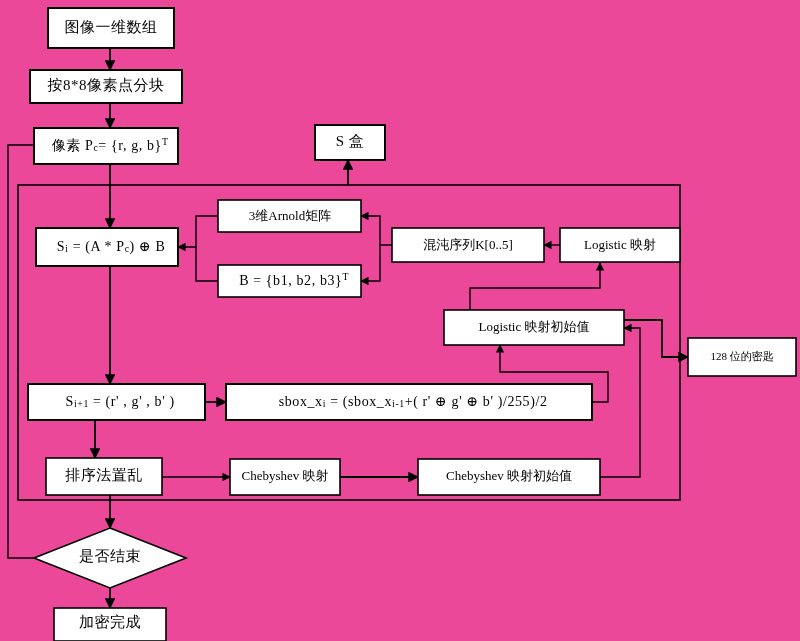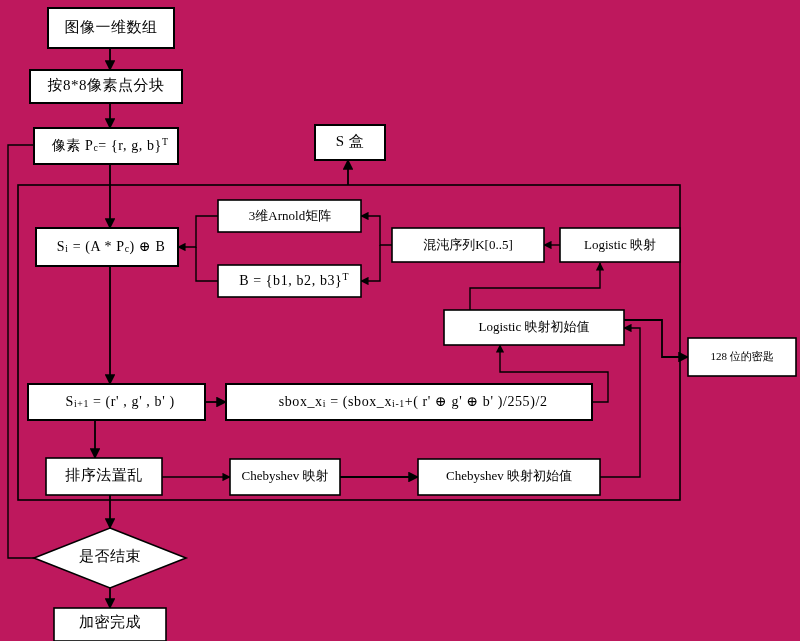--- a/index.html
+++ b/index.html
@@ -8,21 +8,21 @@
     padding: 0;
     background: #ffffff;
   }
   body {
     font-family: "Liberation Serif", "DejaVu Serif", serif;
   }
   #diagram-root {
     position: relative;
     width: 800px;
     height: 641px;
-    background: #be185d;
+    background: #ec4899;
     overflow: hidden;
   }
   svg.flow {
     position: absolute;
     top: 0; left: 0;
     width: 800px;
     height: 641px;
   }
   .node-rect {
     fill: #ffffff;

